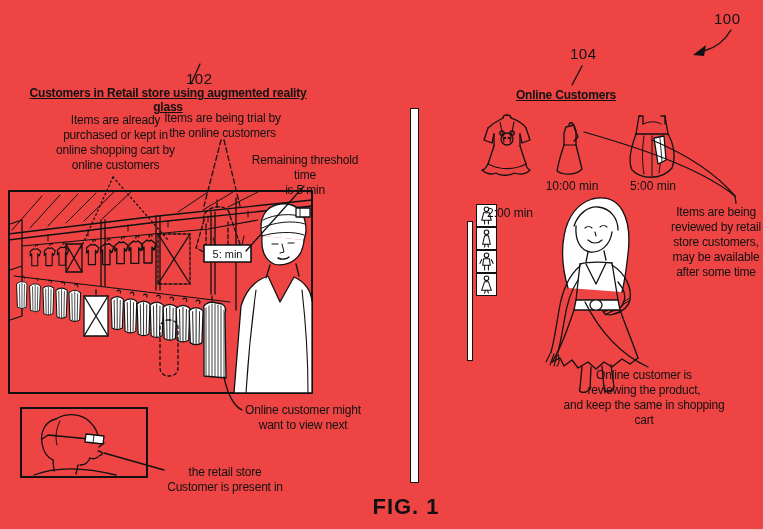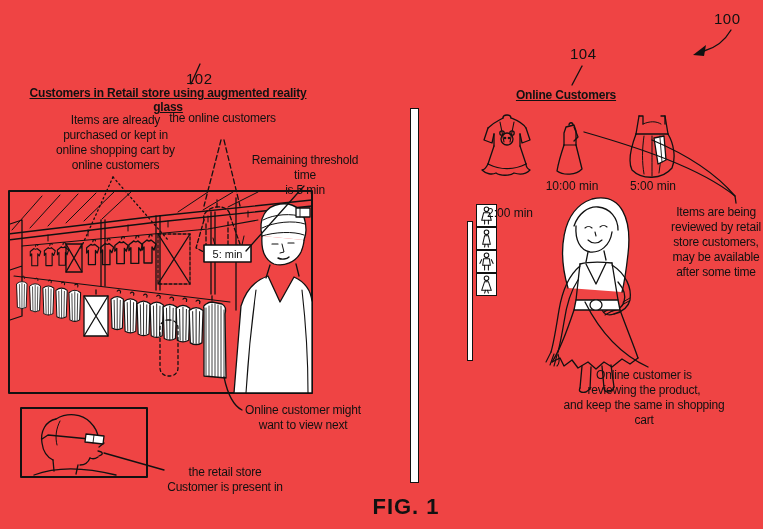--- a/index.html
+++ b/index.html
@@ -32,20 +32,21 @@
   <div class="abs ttl" style="left:28px;top:86px;width:280px;">Customers in Retail store using augmented reality glass</div>
   <div class="abs ttl" style="left:501px;top:88px;width:130px;">Online Customers</div>
 
   <div class="abs ann" style="left:48px;top:113px;width:135px;">
     <div>Items are already</div>
     <div>purchased or kept in</div>
     <div>online shopping cart by</div>
     <div>online customers</div>
   </div>
   <div class="abs ann" style="left:155px;top:111px;width:135px;">
+    <div>Items are being trial by</div>
     <div>the online customers</div>
   </div>
   <div class="abs ann" style="left:240px;top:153px;width:130px;">
     <div>Remaining threshold time</div>
     <div>is 5 min</div>
   </div>
   <div class="abs ann left-align" style="left:244px;top:403px;width:118px;">
     <div>Online customer might</div>
     <div>want to view next</div>
   </div>

